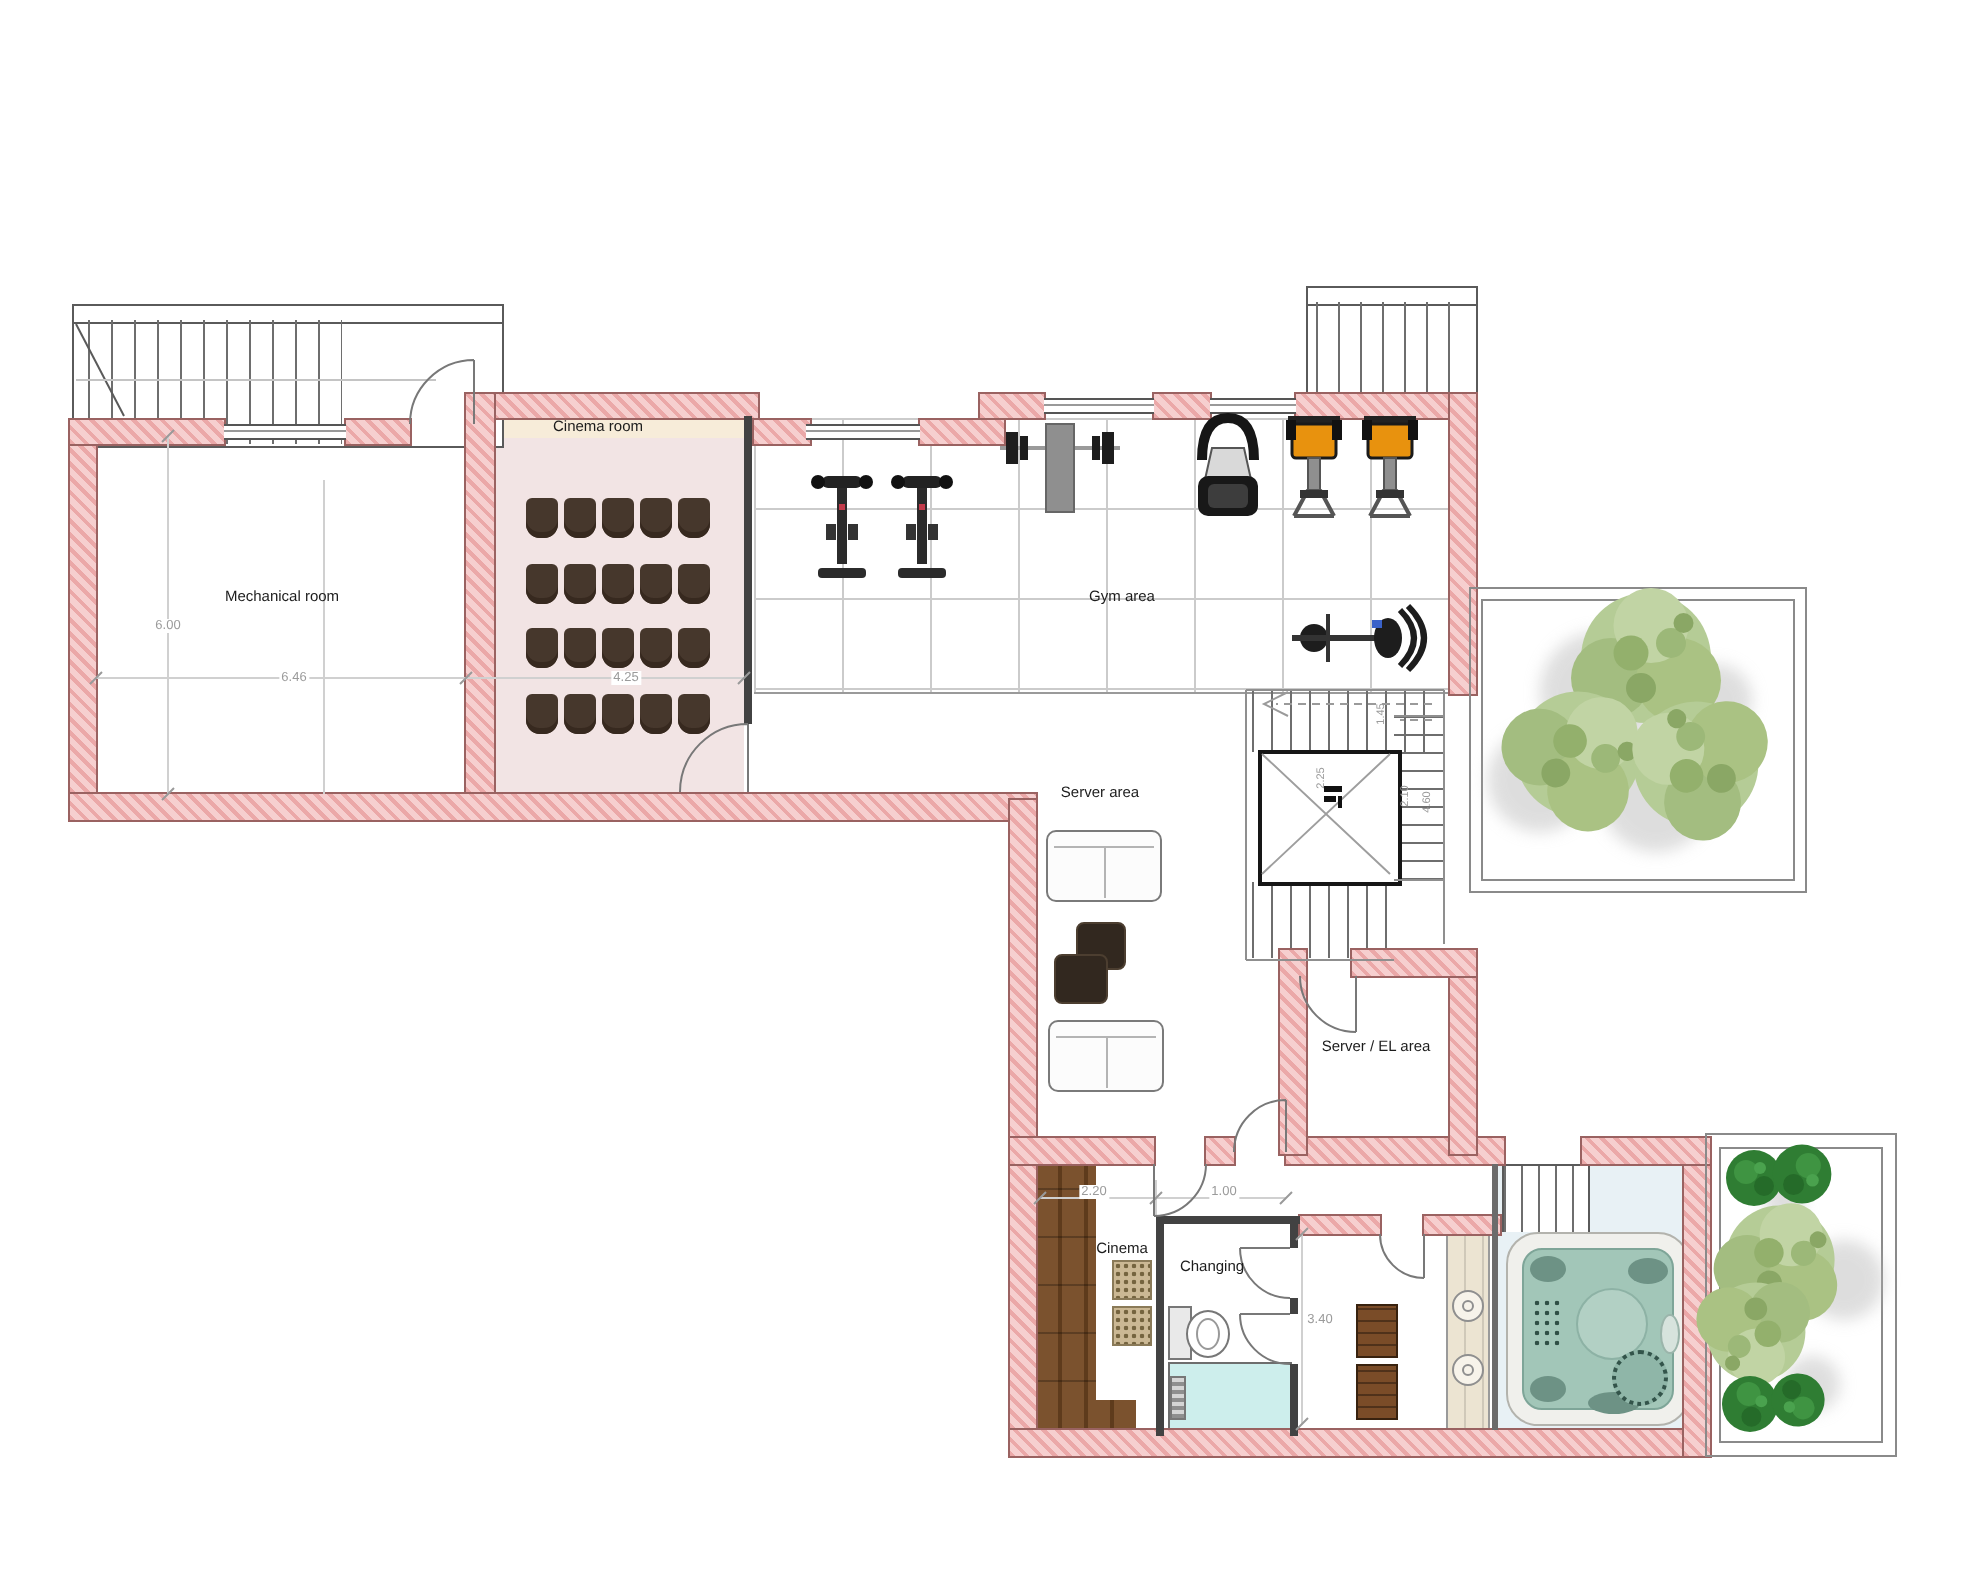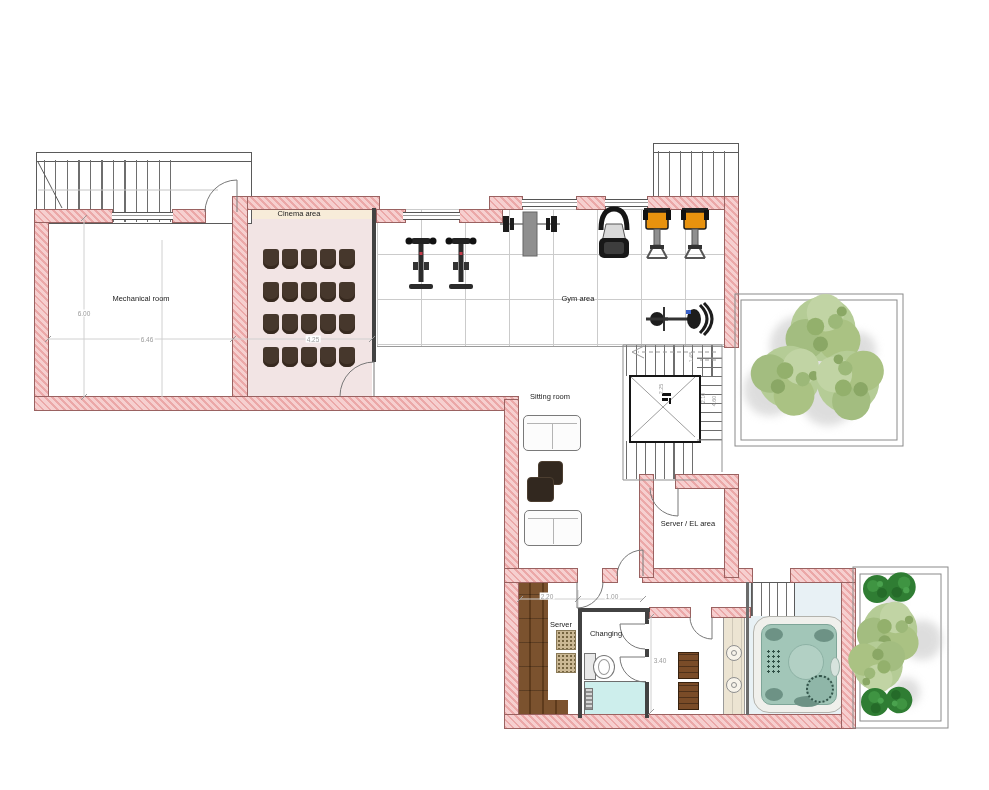--- a/index.html
+++ b/index.html
@@ -304,25 +304,25 @@
         <path d="M664 319 H694" stroke="#333" stroke-width="3"></path>
         <ellipse cx="694" cy="319" rx="7" ry="10" fill="#1d1d1d"></ellipse>
         <path d="M700 305 Q714 319 700 333" stroke="#1d1d1d" stroke-width="3" fill="none"></path>
         <path d="M704 303 Q720 319 704 335" stroke="#1d1d1d" stroke-width="3" fill="none"></path>
         <rect x="686" y="310" width="5" height="4" fill="#3a62c9"></rect>
       </g>
     </g>
   </svg>
 
   <div class="label" style="left:141px;top:298px">Mechanical room</div>
-  <div class="label" style="left:299px;top:213px">Cinema area</div>
-  <div class="label" style="left:578px;top:298px">Gym area</div>
-  <div class="label" style="left:550px;top:396px">Sitting room</div>
+  <div class="label" style="left:299px;top:213px">Cinema room</div>
+  <div class="label" style="left:561px;top:298px">Gym area</div>
+  <div class="label" style="left:550px;top:396px">Server area</div>
   <div class="label" style="left:688px;top:523px">Server / EL area</div>
-  <div class="label" style="left:561px;top:624px">Server</div>
+  <div class="label" style="left:561px;top:624px">Cinema</div>
   <div class="label" style="left:606px;top:633px">Changing</div>
 
   <div class="dim" style="left:84px;top:313px">6.00</div>
   <div class="dim" style="left:147px;top:339px">6.46</div>
   <div class="dim" style="left:313px;top:339px">4.25</div>
   <div class="dim" style="left:547px;top:596px">2.20</div>
   <div class="dim" style="left:612px;top:596px">1.00</div>
   <div class="dim" style="left:660px;top:660px">3.40</div>
   <div class="dim rot" style="left:691px;top:357px">1.45</div>
   <div class="dim rot" style="left:661px;top:389px">2.25</div>

